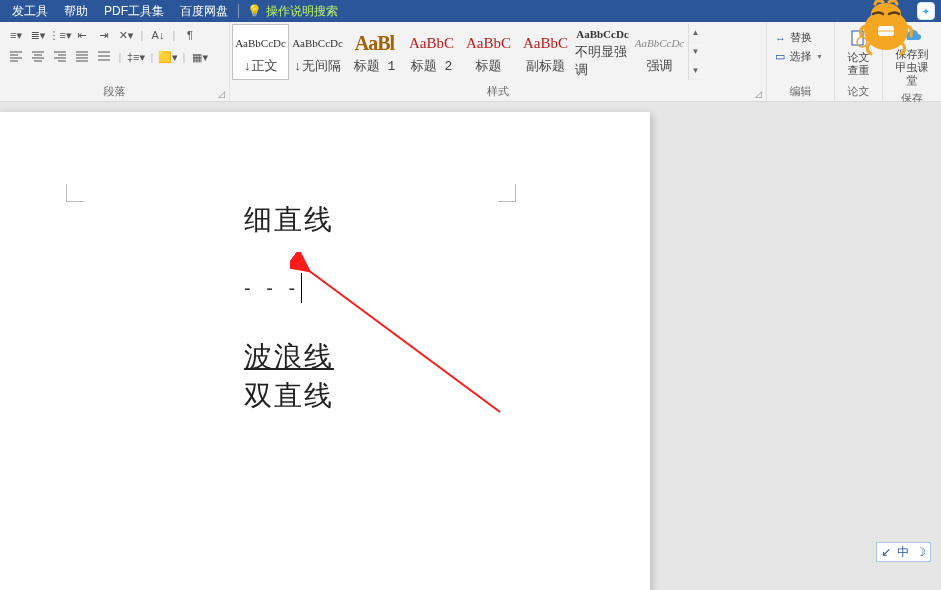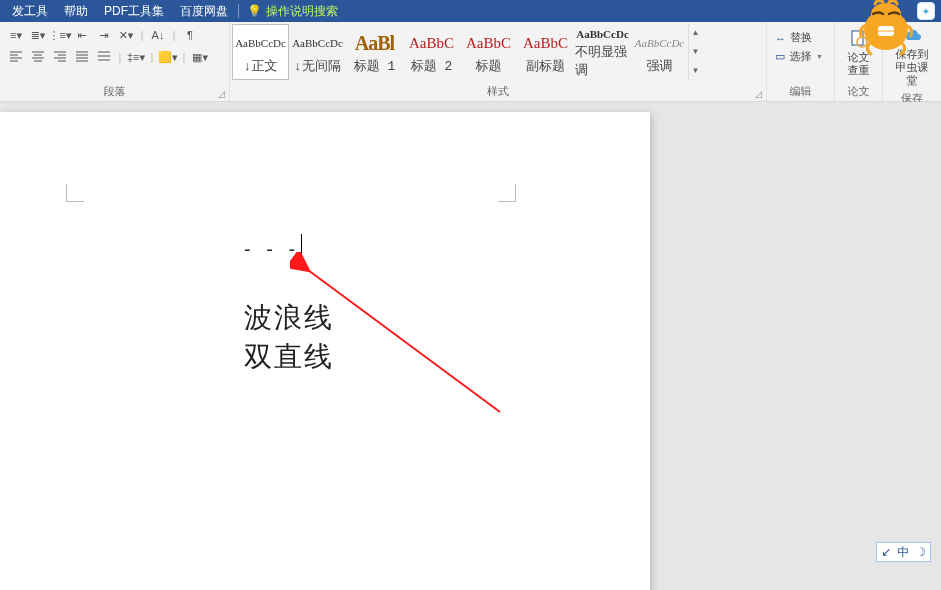--- a/index.html
+++ b/index.html
@@ -44,21 +44,21 @@
 
 .workspace { position: absolute; top: 102px; left: 0; right: 0; bottom: 0; background: #e6e6e6; }
 .page { position: absolute; left: 0; top: 10px; width: 650px; height: 800px; background: #fff; box-shadow: 2px 2px 8px rgba(0,0,0,.2); }
 .page .corner { position: absolute; width: 18px; height: 18px; }
 .page .corner.tl { top: 72px; left: 66px; border-left: 1px solid #bbb; border-bottom: 1px solid #bbb; }
 .page .corner.tr { top: 72px; left: 498px; border-right: 1px solid #bbb; border-bottom: 1px solid #bbb; }
 .doc-content { position: absolute; left: 244px; top: 88px; font-size: 28px; color: #222; font-family: "SimSun", serif; line-height: 1.4; }
 .doc-content .line1 { letter-spacing: 2px; }
 .doc-content .dashes { margin-top: 34px; font-family: monospace; letter-spacing: 5px; font-size: 20px; color: #333; display: flex; align-items: center; }
 .cursor-caret { display: inline-block; width: 1px; height: 30px; background: #000; vertical-align: middle; margin-left: 1px; }
-.doc-content .line2 { margin-top: 34px; letter-spacing: 2px; }
+.doc-content .line2 { margin-top: 34px; letter-spacing: 2px; text-decoration: underline; }
 .doc-content .line3 { letter-spacing: 2px; }
 
 .arrow-ann { position: absolute; pointer-events: none; }
 
 .watermark { position: absolute; top: -4px; right: 6px; display: flex; align-items: center; gap: 4px; z-index: 50; }
 .watermark .bug { width: 62px; height: 62px; }
 .watermark .wtxt { font-size: 30px; color: #3a3a3a; font-weight: 600; letter-spacing: 2px; font-family: "Microsoft YaHei"; }
 .watermark .badge { width: 18px; height: 18px; background: #fff; border-radius: 4px; display: flex; align-items: center; justify-content: center; font-size: 10px; color: #3da9e0; border: 1px solid #cfe8f5; align-self: flex-start; margin-top: 6px; margin-left: -4px; }
 
 .ime-bar { position: absolute; right: 10px; bottom: 28px; background: #fff; border: 1px solid #a9c6e8; height: 20px; display: flex; align-items: center; padding: 0 4px; gap: 6px; font-size: 12px; color: #2b579a; }
@@ -244,20 +244,21 @@
     <path d="M10 30 q-6 2 -4 10 M52 30 q6 2 4 10 M14 48 q-4 6 2 10 M48 48 q4 6 -2 10" stroke="#f5a623" stroke-width="3" fill="none" stroke-linecap="round"></path>
   </svg>
   <span class="badge">✦</span>
 </div>
 
 <div class="workspace">
   <div class="page">
     <div class="corner tl"></div>
     <div class="corner tr"></div>
     <div class="doc-content">
+      <div class="line1">细直线</div>
       <div class="dashes">
         <span>- - -</span>
           <span class="cursor-caret"></span>
       </div>
       <div class="line2">波浪线</div>
       <div class="line3">双直线</div>
     </div>
 
     <svg class="arrow-ann" style="left:290px;top:140px;width:220px;height:170px">
       <defs>

